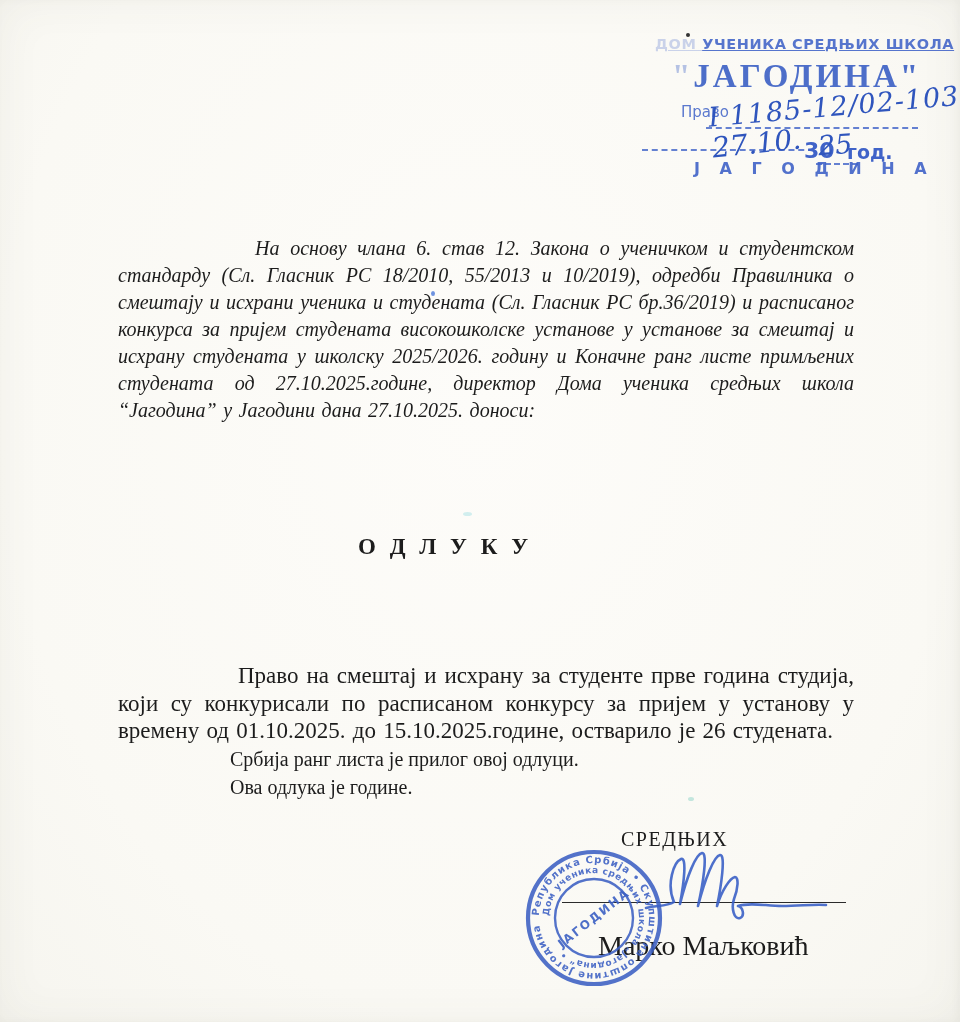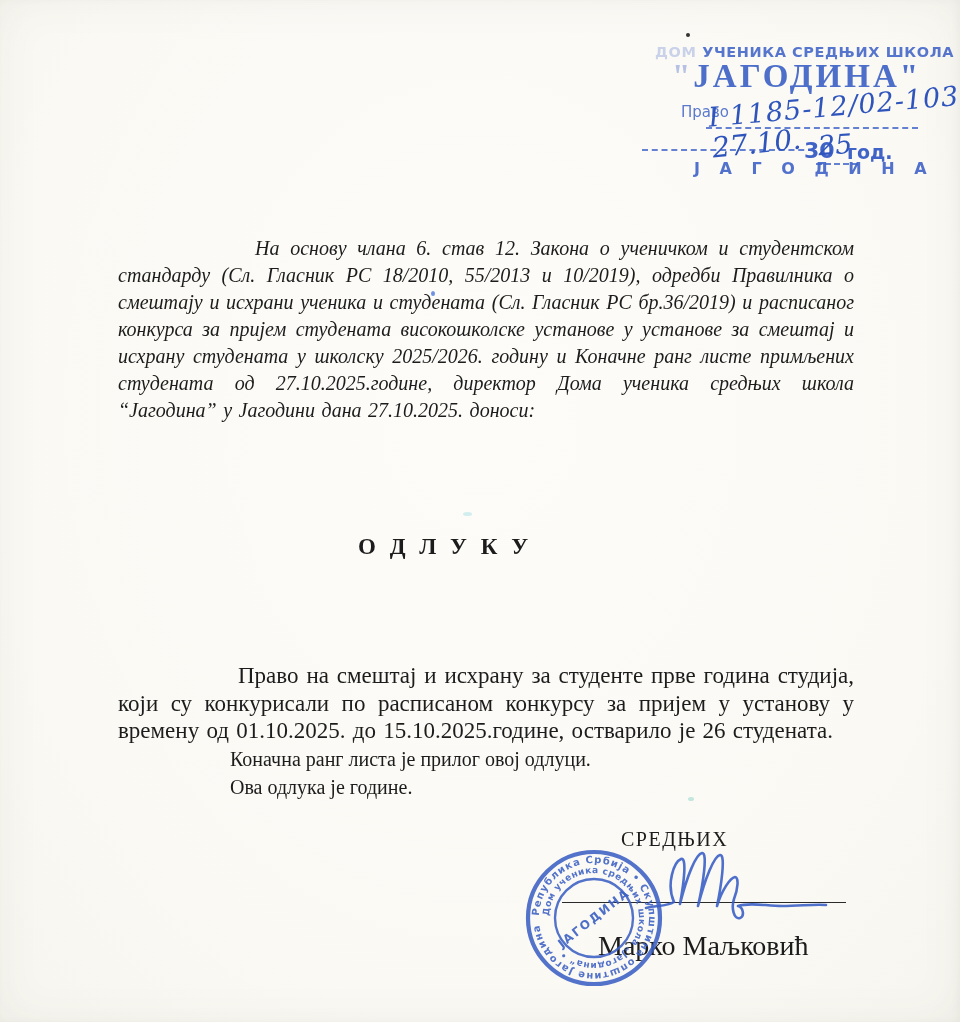--- a/index.html
+++ b/index.html
@@ -7,21 +7,21 @@
     position:relative;width:960px;height:1022px;margin:0 auto;
     background:#fbfaf6;
     background-image:radial-gradient(ellipse at 50% 40%, #fdfcf9 0%, #faf9f4 70%, #f6f5ef 100%);
     box-shadow:inset 0 0 45px rgba(90,85,70,.06), inset -3px 0 8px rgba(0,0,0,.03);
     overflow:hidden;
     font-family:"Liberation Serif", serif;
     color:#1c1c1c;
   }
   
   .top-stamp{position:absolute;left:620px;top:30px;width:340px;height:160px;color:#4063c8;}
-  .ts-org{position:absolute;left:35px;top:14px;font:700 14.5px "DejaVu Sans",sans-serif;letter-spacing:.6px;opacity:.88;white-space:nowrap;}
+  .ts-org{position:absolute;left:35px;top:6px;font:700 14.5px "DejaVu Sans",sans-serif;letter-spacing:.6px;opacity:.88;white-space:nowrap;text-decoration:underline;}
   .ts-org .faint{opacity:.30;}
   .ts-name{position:absolute;left:52px;top:28px;font:700 33px "Liberation Serif",serif;letter-spacing:3px;color:#3f63c6;opacity:.92;white-space:nowrap;}
   .ts-name .faint{opacity:.40;}
   .ts-broj{position:absolute;left:61px;top:73px;font:400 15px "DejaVu Sans",sans-serif;opacity:.85;}
   .hand{font-family:"DejaVu Serif",serif;font-style:italic;color:#2f55bd;white-space:nowrap;}
   .ts-number{position:absolute;left:88px;top:60px;font-size:27px;transform:rotate(-5deg);letter-spacing:1px;}
   .dashed{position:absolute;border-top:2px dashed #4b6ccb;opacity:.85;}
   .ts-dash1{left:86px;top:97px;width:212px;}
   .ts-dash2{left:22px;top:119px;width:172px;}
   .ts-dash3{left:196px;top:133px;width:42px;}
@@ -67,21 +67,21 @@
     <div class="ts-century">30</div>
     <div class="hand ts-year">25</div>
     <div class="dashed ts-dash3"></div>
     <div class="ts-god">год.</div>
     <div class="ts-place">Ј А Г О Д И Н А</div>
   </div>
 
   <div class="p-intro">На основу члана 6. став 12. Закона о ученичком и студентском стандарду (Сл. Гласник РС 18/2010, 55/2013 и 10/2019), одредби Правилника о смештају и исхрани ученика и студената (Сл. Гласник РС бр.36/2019) и расписаног конкурса за пријем студената високошколске установе у установе за смештај и исхрану студената у школску 2025/2026. годину и Коначне ранг листе примљених студената од 27.10.2025.године, директор Дома ученика средњих школа “Јагодина” у Јагодини дана 27.10.2025. доноси:</div>
   <div class="heading">О Д Л У К У</div>
   <div class="p-decision">Право на смештај и исхрану за студенте прве  година студија, који су конкурисали по расписаном конкурсу за пријем у установу у времену од 01.10.2025. до 15.10.2025.године, остварило је 26 студената.</div>
-  <div class="line-attach">Коначна ранг листа је прилог овој одлуци.</div>
+  <div class="line-attach">Србија ранг листа је прилог овој одлуци.</div>
   <div class="line-final">Ова одлука је године.</div>
 
   <div class="director">СРЕДЊИХ</div>
   <div class="sig-line"></div>
   <div class="sig-name">Марко Маљковић</div>
 
   <svg class="round-stamp" width="150" height="150" viewBox="0 0 150 150">
     <g fill="none" stroke="#3c60c4" opacity="0.88">
       <circle cx="75" cy="75" r="66" stroke-width="4.2"></circle>
       <circle cx="75" cy="75" r="39" stroke-width="2.4"></circle>

